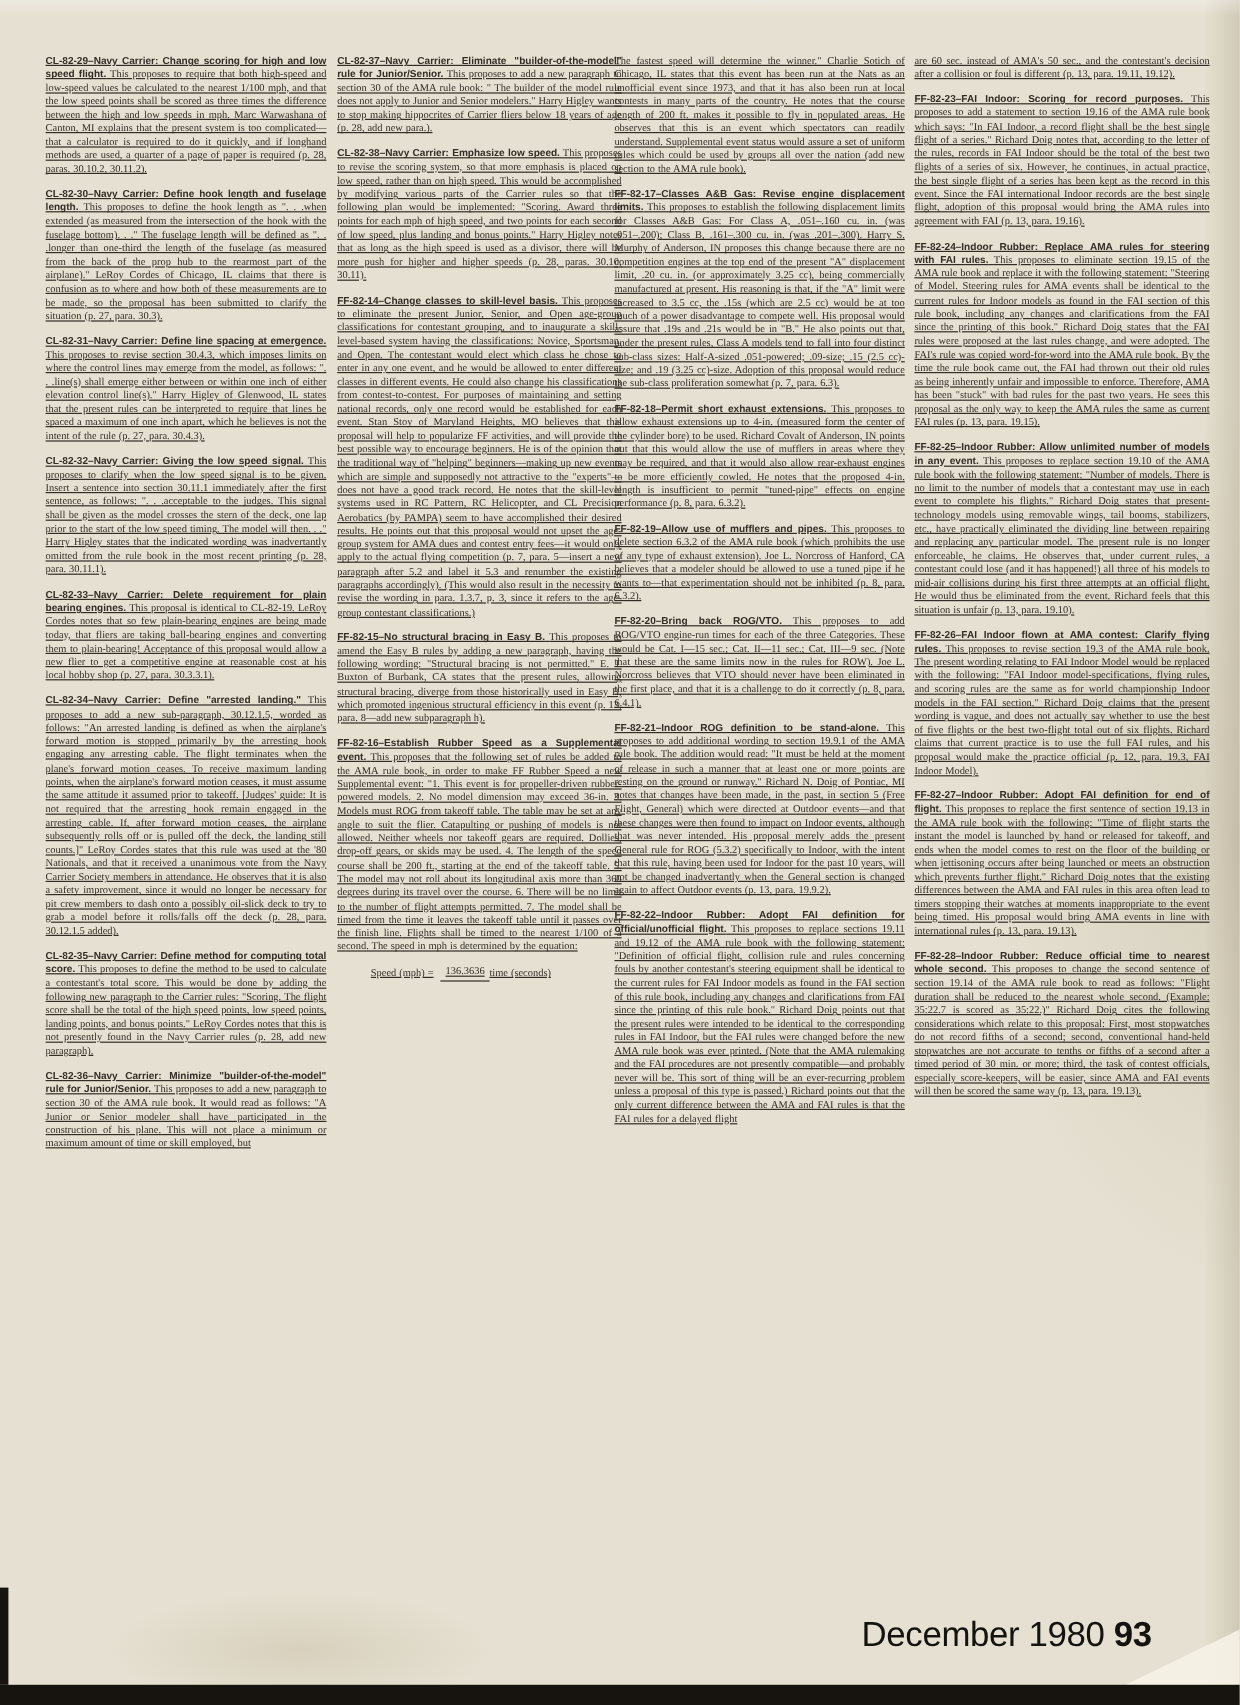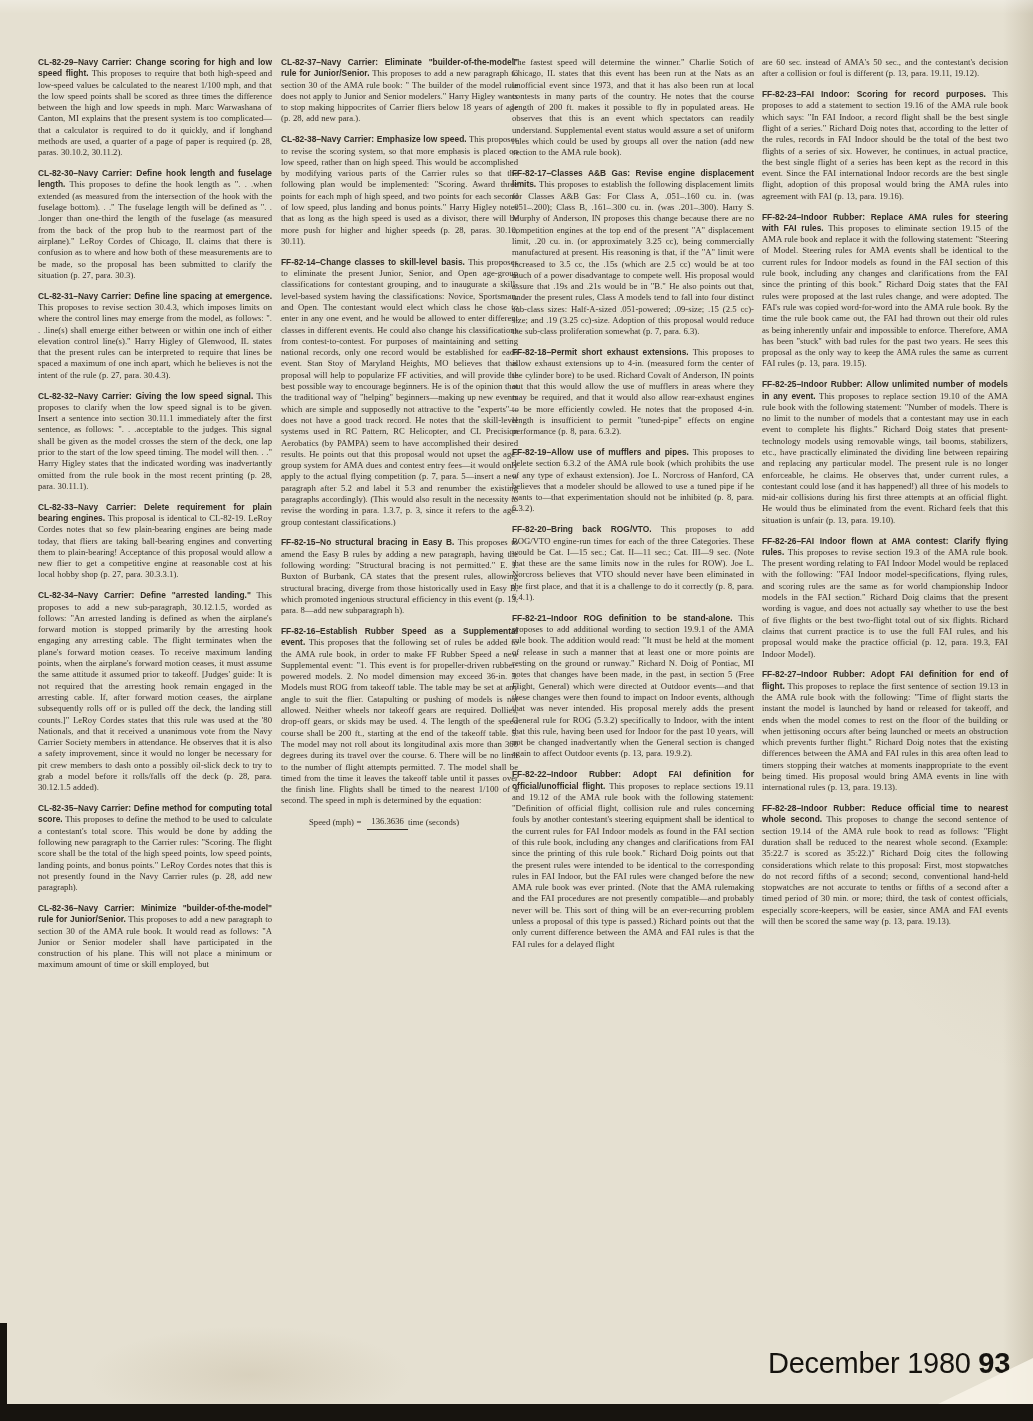--- a/index.html
+++ b/index.html
@@ -8,23 +8,24 @@
     background:
       radial-gradient(ellipse 230px 70px at 250px 1375px, rgba(150,128,88,.16), transparent 70%),
       radial-gradient(ellipse 300px 500px at 1040px 700px, rgba(130,112,78,.14), transparent 75%),
       linear-gradient(180deg, rgba(255,255,255,.30) 0px, rgba(255,255,255,0) 14px),
       linear-gradient(270deg, rgba(125,108,74,.20) 0px, rgba(125,108,74,0) 30px),
       var(--paper, #e5e0d1);
     font-family:"Liberation Serif", serif;
     color: var(--ink, #332d26);
   }
   .col {
-    position:absolute; top:57px; text-align:justify;
+    position:absolute; top:45px; text-align:justify;
     font-size:8.7px; line-height:11.3px;
     word-spacing:0.3px;
+    text-decoration:underline;
   }
   #col1 { left:38px;  width:234px; }
   #col2 { left:281px; width:237px; }
   #col3 { left:512px; width:242px; }
   #col4 { left:762px; width:246px; }
   .para { margin:0 0 9.5px 0; }
   .lead {
     font-family:"Liberation Sans", sans-serif; font-weight:bold;
     font-size:8.4px; letter-spacing:0;
   }
@@ -35,21 +36,21 @@
     color: var(--heading-ink, #23201b);
   }
   .equation {
     display:flex; justify-content:flex-start; align-items:center; gap:6px;
     margin:6px 0 0 28px; font-size:8.7px; text-align:left;
   }
   .frac { display:inline-flex; text-align:center; }
   .frac .num { border-bottom:1px solid var(--ink, #332d26); padding:0 4px 1px 4px; }
   .frac .den { padding-top:1px; }
   .footer {
-    position:absolute; left:718px; top:1346px; width:292px; text-align:right;
+    position:absolute; left:718px; top:1346px; width:292px; text-align:left;
     font-family:"Liberation Sans", sans-serif; font-size:29px; line-height:34px;
     color: var(--footer-ink, #15130f); white-space:nowrap; letter-spacing:-0.3px;
   }
   .footer b { font-weight:bold; }
   .bottom-bar {
     position:absolute; left:0; right:0; bottom:0; height:17px;
     background: var(--bar, #17140f);
   }
   .left-edge-strip {
     position:absolute; left:0; top:1323px; width:7px; height:81px;

